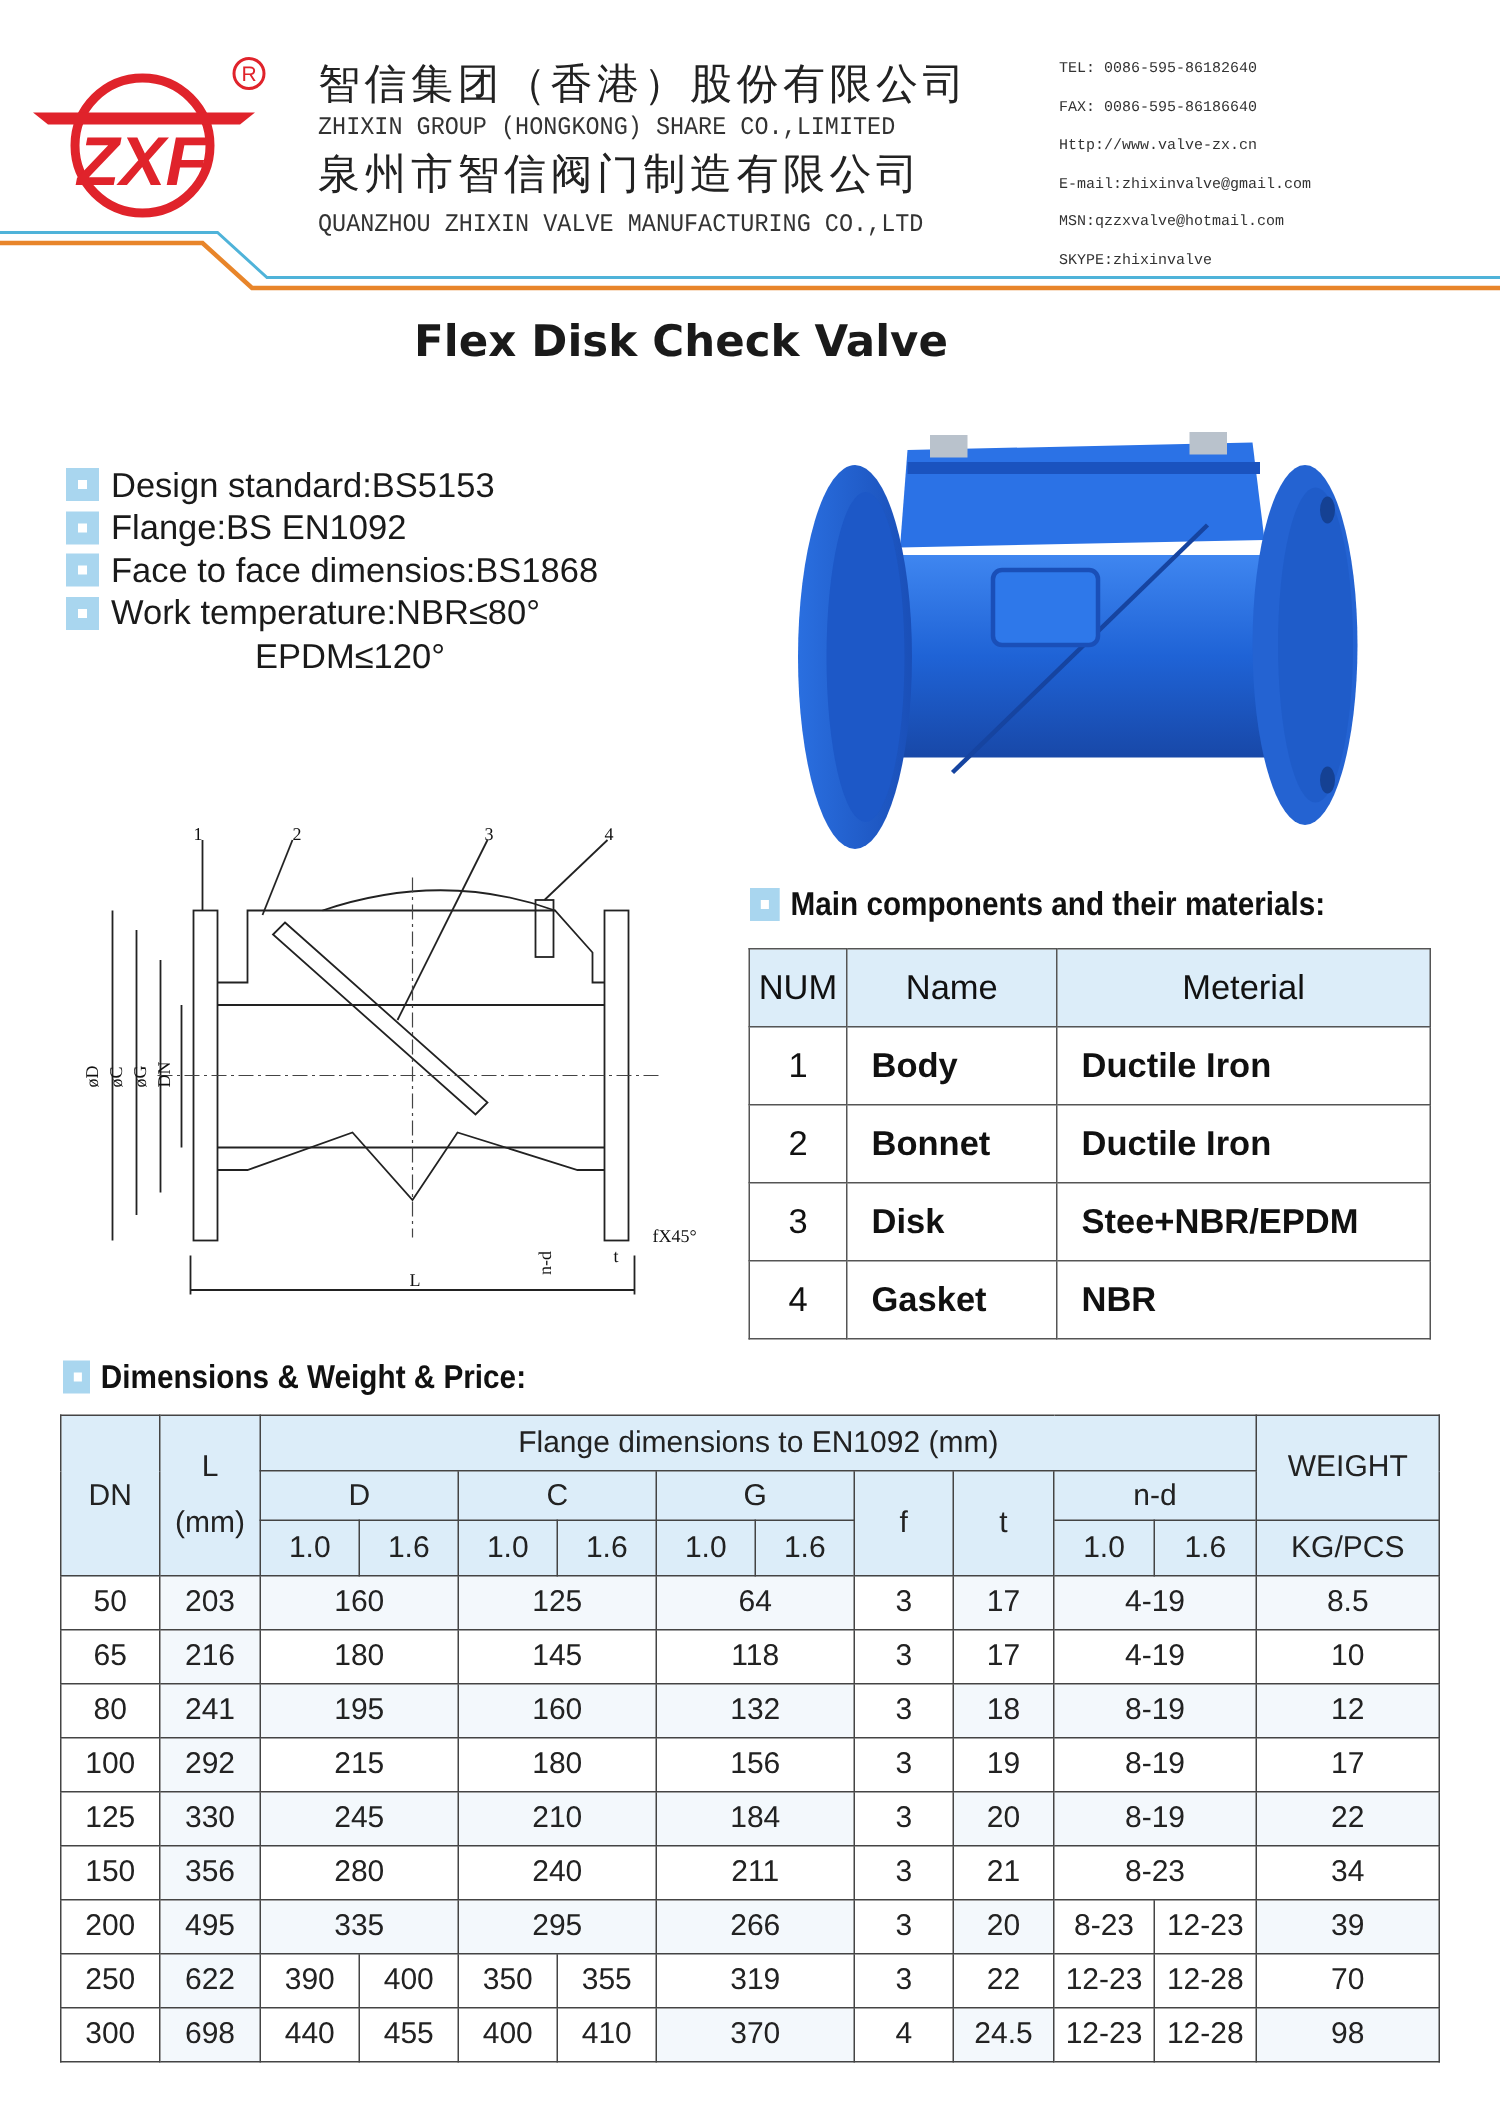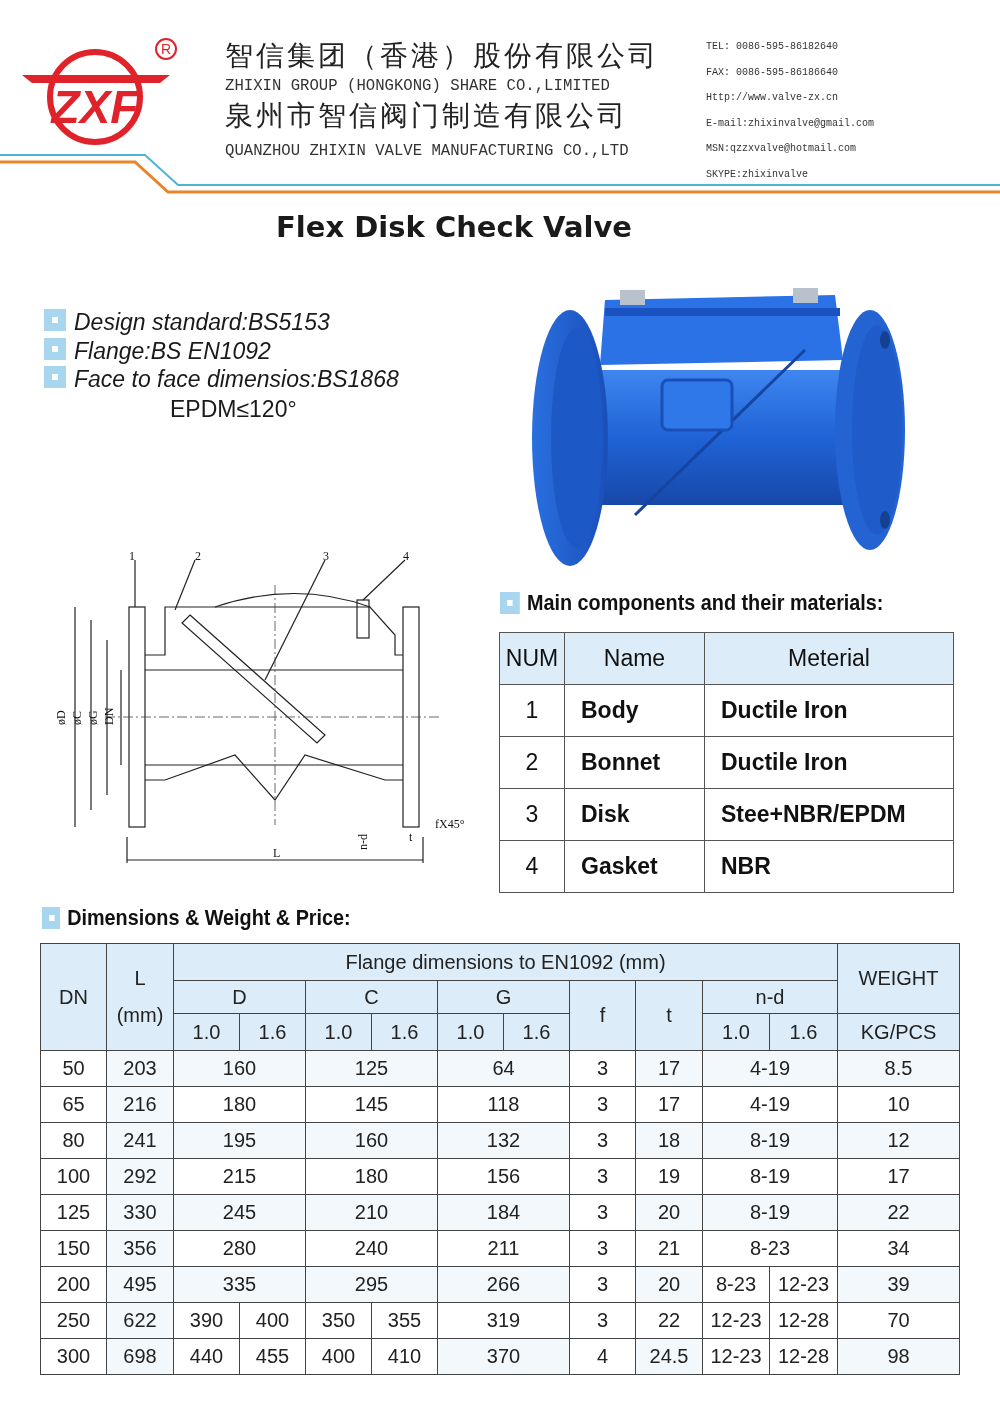--- a/index.html
+++ b/index.html
@@ -1,34 +1,34 @@
 <!DOCTYPE html>
 <html><head>
 <meta charset="utf-8">
 <style>
   * { box-sizing: border-box; margin: 0; padding: 0; }
   body { width: 1000px; height: 1415px; background: #ffffff; position: relative; overflow: hidden; font-family: "Liberation Sans", sans-serif; color: #111; }
 
   
   .header { position: absolute; left: 0; top: 0; width: 1000px; height: 200px; }
   .logo { position: absolute; left: 20px; top: 35px; width: 160px; height: 120px; }
-  .company { position: absolute; left: 212px; top: 38px; margin-left: 13px; }
+  .company { position: absolute; left: 212px; top: 38px; }
   .company .cn1 { font-family: "DejaVu Serif", serif; font-size: 28px; letter-spacing: 3px; color: #222; line-height: 36px; }
   .company .en1 { font-family: "Liberation Mono", monospace; font-size: 17px; color: #333; line-height: 24px; transform: scaleX(0.92); transform-origin: left; white-space: nowrap; }
   .company .cn2 { font-family: "DejaVu Serif", serif; font-size: 28px; letter-spacing: 3px; color: #222; line-height: 36px; }
   .company .en2 { font-family: "Liberation Mono", monospace; font-size: 17px; color: #333; line-height: 34px; transform: scaleX(0.92); transform-origin: left; white-space: nowrap; }
   .contacts { position: absolute; left: 706px; top: 34px; font-family: "Liberation Mono", monospace; font-size: 10px; color: #333; line-height: 25.5px; white-space: nowrap; }
   .header-lines { position: absolute; left: 0; top: 145px; width: 1000px; height: 55px; }
 
   
   .doc-title { position: absolute; left: 0; width: 908px; top: 210px; text-align: center; font-family: "DejaVu Sans", sans-serif; font-weight: bold; font-size: 29px; color: #1a1a1a; }
 
   
   .specs { position: absolute; left: 44px; top: 309px; }
-  .spec-item { display: flex; height: 28.5px; font-size: 23px; color: #1a1a1a; font-style: italic; }
+  .spec-item { display: flex; align-items: center; height: 28.5px; font-size: 23px; color: #1a1a1a; }
   .bullet { width: 22px; height: 22px; background: #a9d6ef; margin-right: 8px; position: relative; flex-shrink: 0; }
   .bullet::after { content: ""; position: absolute; left: 8px; top: 8px; width: 6px; height: 6px; background: #fff; }
   .spec-cont { padding-left: 126px; font-size: 23px; height: 28.5px; line-height: 28.5px; color: #1a1a1a; }
 
   
   .photo { position: absolute; left: 525px; top: 280px; width: 395px; height: 290px; }
 
   
   .drawing { position: absolute; left: 45px; top: 545px; width: 440px; height: 330px; }
 
@@ -96,20 +96,24 @@
       <span class="bullet"></span>
       <span>Design standard:BS5153</span>
     </div>
   <div class="spec-item">
       <span class="bullet"></span>
       <span>Flange:BS EN1092</span>
     </div>
   <div class="spec-item">
       <span class="bullet"></span>
       <span>Face to face dimensios:BS1868</span>
+    </div>
+  <div class="spec-item">
+      <span class="bullet"></span>
+      <span>Work temperature:NBR≤80°</span>
     </div>
   <div class="spec-cont">EPDM≤120°</div>
 </div>
 
 <svg class="photo" viewBox="0 0 395 290">
   <defs>
     <linearGradient id="bodyg" x1="0" y1="0" x2="0" y2="1">
       <stop offset="0" stop-color="#3f86f0"></stop>
       <stop offset="0.5" stop-color="#1f63d6"></stop>
       <stop offset="1" stop-color="#1848a8"></stop>

